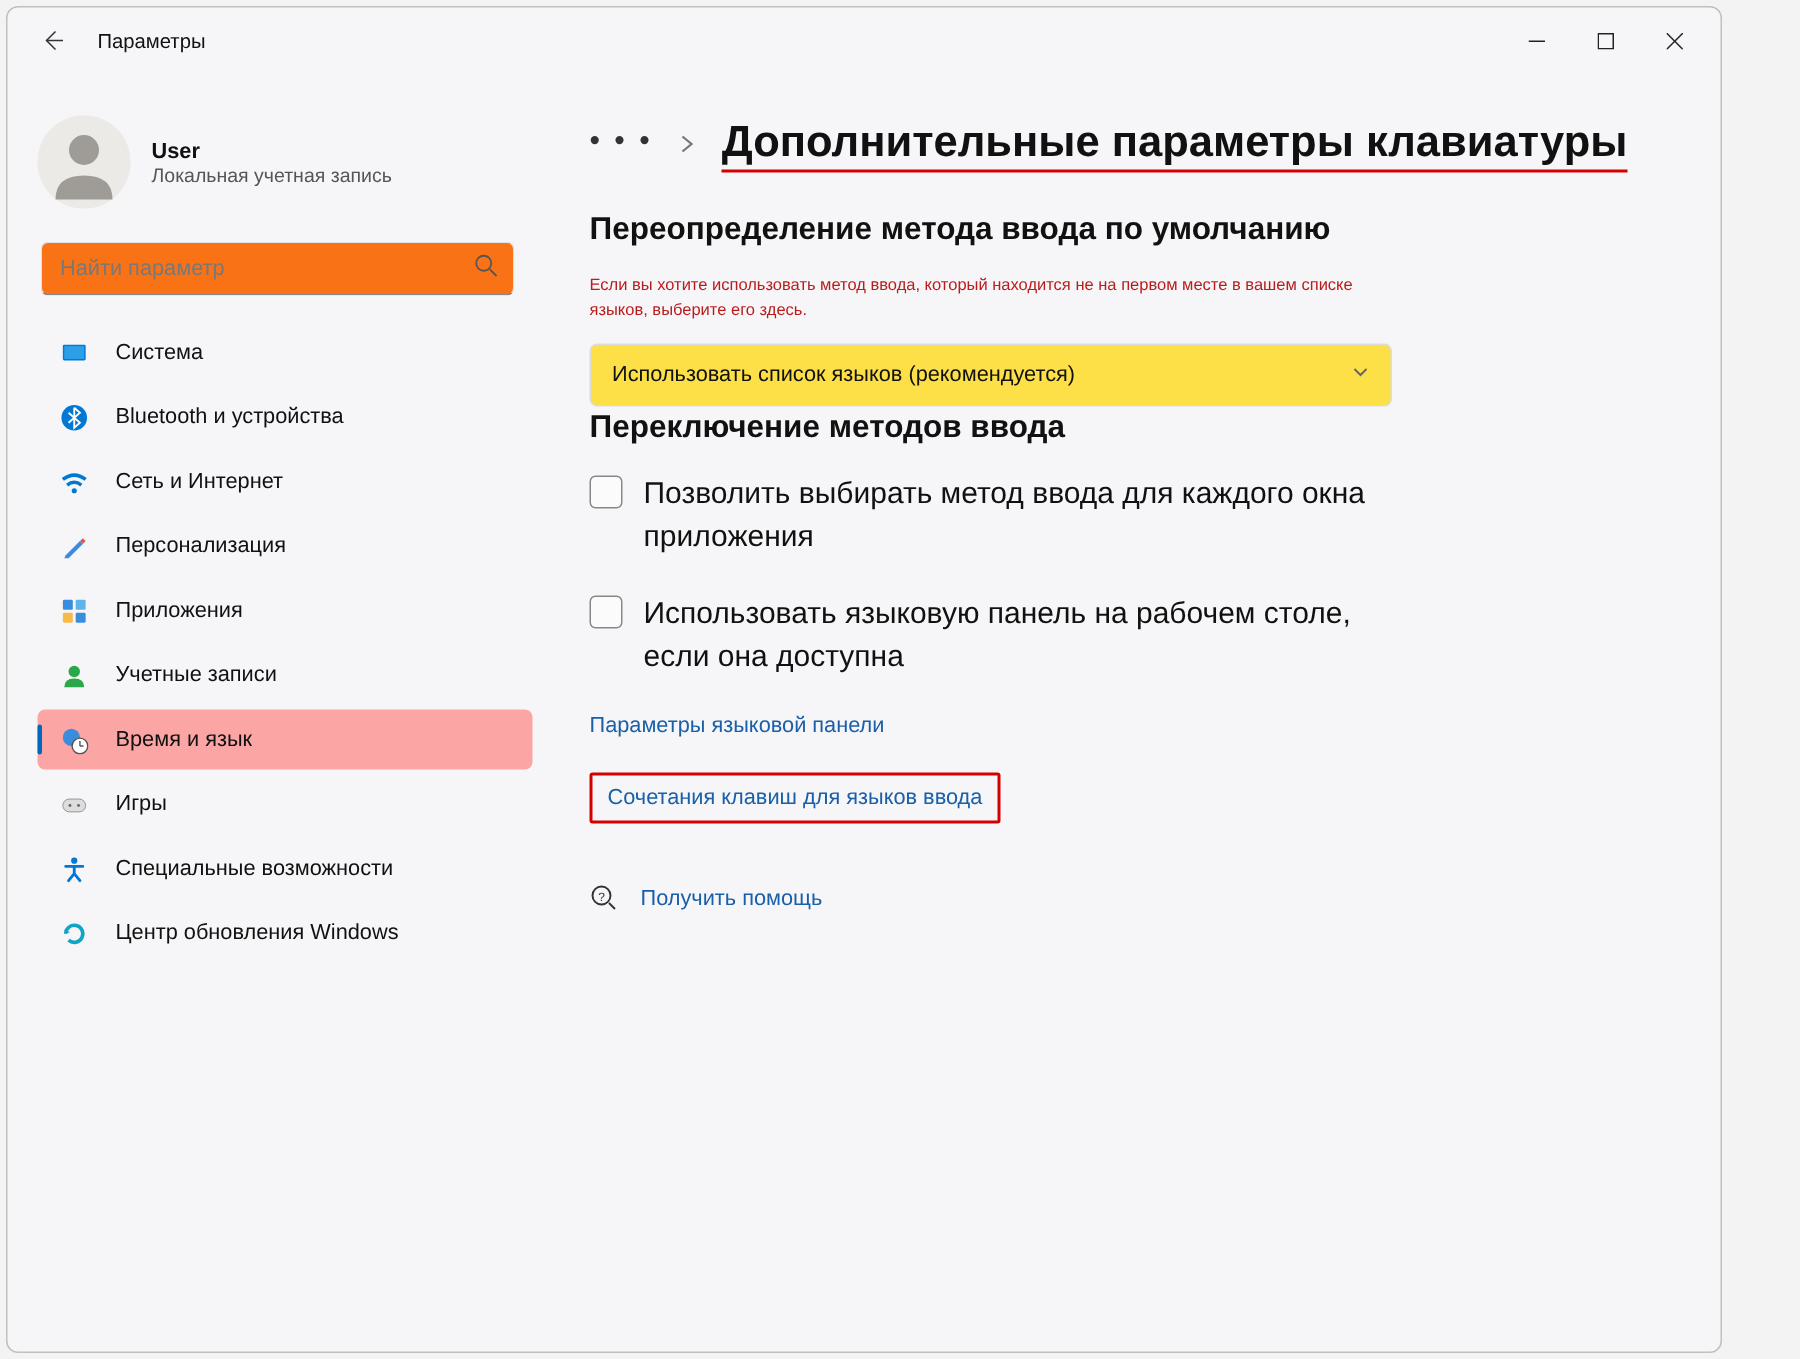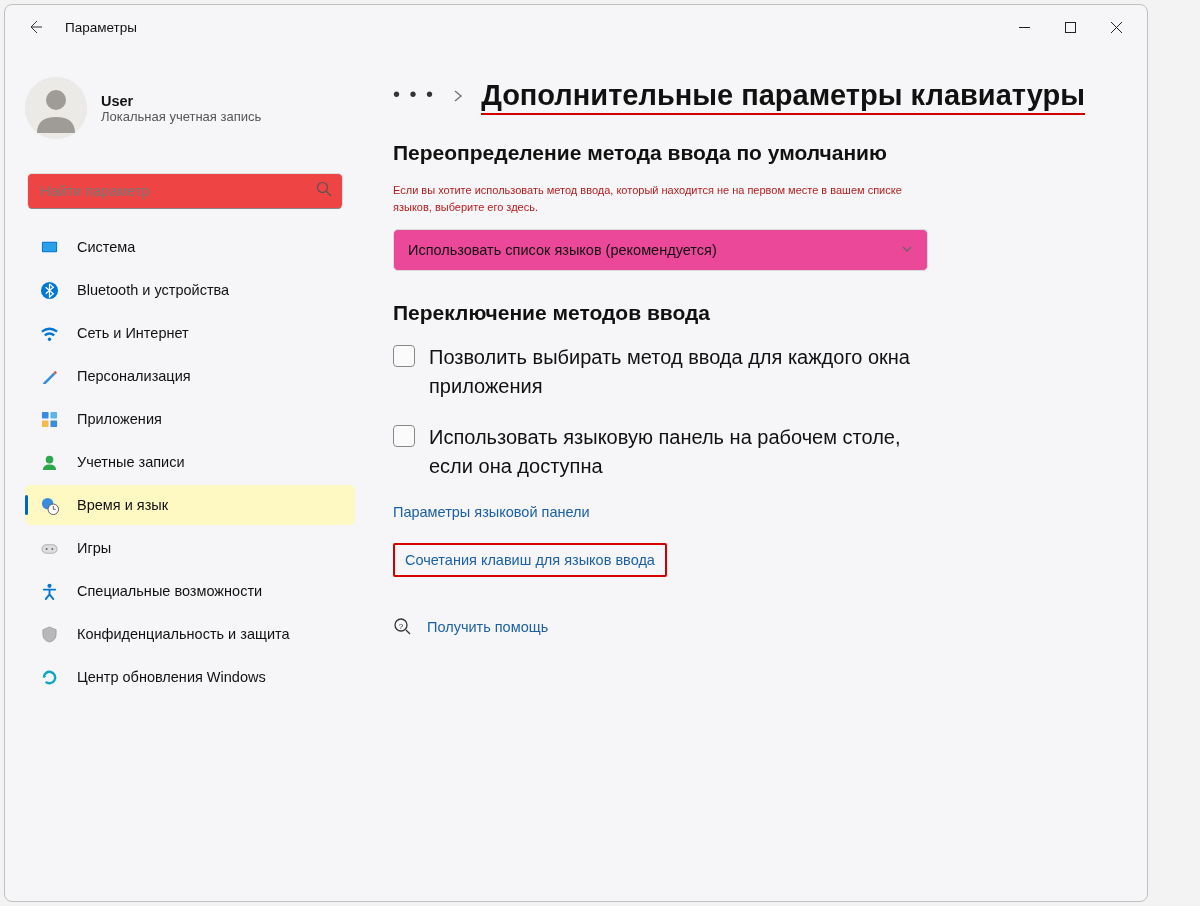--- a/index.html
+++ b/index.html
@@ -47,23 +47,23 @@
   width: 62px; height: 62px; border-radius: 50%;
   background: #eceae7;
   display: flex; align-items: center; justify-content: center;
   position: relative;
 }
 .avatar svg { width: 62px; height: 62px; }
 .user-text .uname { font-size: 14.5px; color: #111; font-weight: 700; }
 .user-text .uacct { font-size: 13px; color: #555; }
 
 .search {
-  margin: 16px 16px 18px 18px;
+  margin: 4px 16px 18px 18px;
   height: 36px;
-  background: #ef4444;
+  background: #f97316;
   border: 1px solid #e0e0e0;
   border-bottom: 1.5px solid #888;
   border-radius: 5px;
   display: flex; align-items: center;
   padding: 0 10px 0 12px;
 }
 .search input {
   flex: 1; border: none; outline: none;
   font-size: 14.5px; background: transparent; color: #333;
 }
@@ -72,21 +72,21 @@
 
 .nav { display: flex; flex-direction: column; padding: 0 4px 0 16px; gap: 3px; }
 .nav-item {
   height: 40px; border-radius: 5px;
   display: flex; align-items: center; gap: 18px;
   padding: 0 12px 0 14px;
   font-size: 14.5px; color: #111;
   cursor: pointer;
   position: relative;
 }
-.nav-item.active { background: #fef9c3; }
+.nav-item.active { background: #fca5a5; }
 .nav-item.active::before {
   content: ""; position: absolute; left: 0px; top: 10px; bottom: 10px;
   width: 3px; background: #0067c0; border-radius: 2px;
 }
 .nav-icon { width: 20px; height: 20px; display: flex; align-items: center; justify-content: center; }
 
 
 .ic-home svg, .ic-system svg, .ic-bt svg, .ic-net svg, .ic-pers svg,
 .ic-apps svg, .ic-acct svg, .ic-time svg, .ic-game svg, .ic-acc svg,
 .ic-priv svg, .ic-upd svg { width: 19px; height: 19px; }
@@ -101,27 +101,27 @@
   margin-bottom: 24px;
 }
 .bc-dots { font-size: 20px; color: #333; letter-spacing: 2px; padding-bottom: 6px; }
 .bc-sep { font-size: 18px; color: #777; }
 .bc-title {
   font-size: 29px; font-weight: 600; color: #111;
   border-bottom: 2.5px solid #d30000;
   padding-bottom: 1px;
 }
 
-.section { margin-bottom: 28px; }
+.section { }
 .sec-h { font-size: 21px; font-weight: 600; color: #111; margin-bottom: 16px; line-height: 1.3; }
 .sec-desc { font-size: 11px; color: #b91c1c; line-height: 1.5; max-width: 540px; margin-bottom: 14px; }
 
 .dropdown {
   width: 535px; height: 42px;
-  background: #ec4899;
+  background: #fde047;
   border: 1px solid #dcdcdc;
   border-radius: 5px;
   display: flex; align-items: center;
   padding: 0 14px;
   font-size: 14.5px; color: #111;
   cursor: pointer;
 }
 .dropdown .dd-chev { margin-left: auto; color: #666; }
 
 .check-row {
@@ -297,28 +297,20 @@
         <div class="nav-item">
           <span class="nav-icon ic-acc">
             <svg viewBox="0 0 20 20">
                 <circle cx="10" cy="4" r="2.2" fill="#0078d4"></circle>
                 <path d="M4 8 L16 8 M10 8 V13 M10 13 L6 18 M10 13 L14 18" stroke="#0078d4" stroke-width="2" stroke-linecap="round"></path>
               </svg>
           </span>
           <span>Специальные возможности</span>
         </div>
 
-        <div class="nav-item">
-          <span class="nav-icon ic-priv">
-            <svg viewBox="0 0 20 20">
-                <path d="M10 2 L17 5 V10 Q17 16 10 18 Q3 16 3 10 V5 Z" fill="#b8b8b8" stroke="#777" stroke-width="0.5"></path>
-              </svg>
-          </span>
-          <span>Конфиденциальность и защита</span>
-        </div>
 
         <div class="nav-item">
           <span class="nav-icon ic-upd">
             <svg viewBox="0 0 20 20">
                 <path d="M4 10 A6 6 0 1 1 6 14.5" stroke="#0ea5c6" stroke-width="2.5" fill="none"></path>
                 <path d="M3 7 L4 10 L7 9" fill="#0ea5c6"></path>
               </svg>
           </span>
           <span>Центр обновления Windows</span>
         </div>

